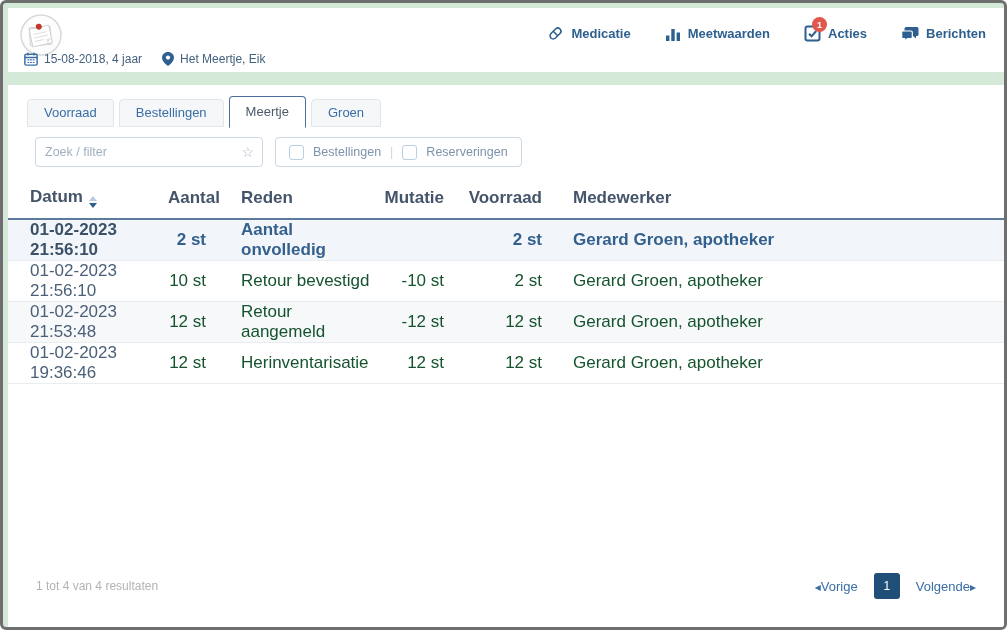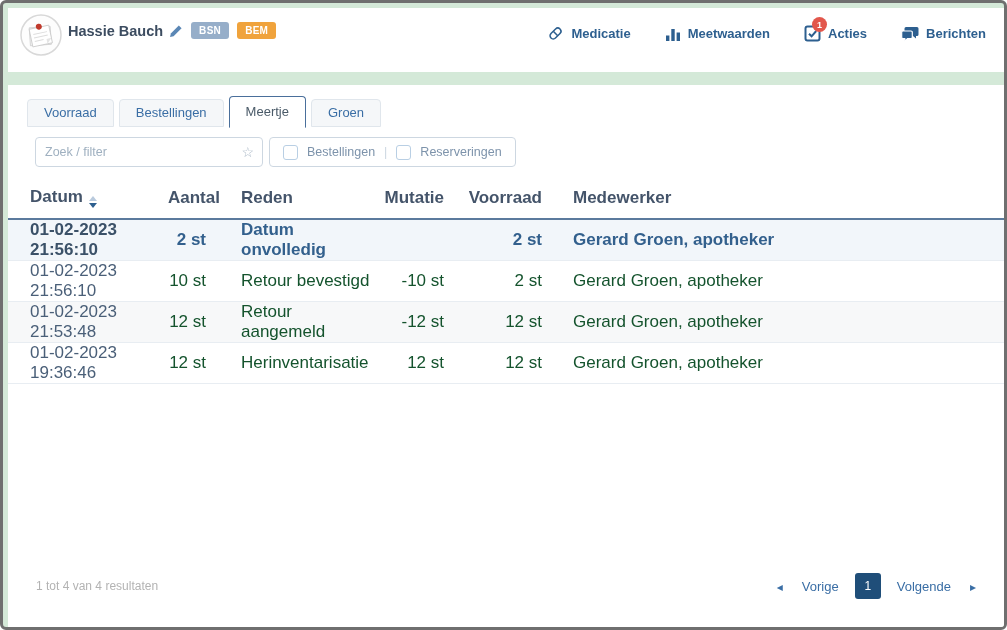--- a/index.html
+++ b/index.html
@@ -27,21 +27,21 @@
   .nav-item { display:flex; align-items:center; gap:7px; font-size:13px; font-weight:600; color:#2d5f8f; cursor:pointer; position:relative; }
   .nav-badge { position:absolute; top:-8px; left:8px; min-width:15px; height:15px; border-radius:8px;
     background:#e2574c; color:#fff; font-size:9px; font-weight:bold; display:flex; align-items:center; justify-content:center; padding:0 3px; }
   
   .content-card { flex:1; background:#fff; position:relative; overflow:hidden; }
   .tabs { display:flex; align-items:flex-end; padding:11px 0 0 19px; gap:5px; }
   .tab { font-size:13px; color:#3a6ea5; background:#f5f7f9; border:1px solid #e0e6ec;
     border-radius:4px 4px 0 0; padding:5px 16px 6px; cursor:pointer; }
   .tab.active { background:#fff; border:1px solid #4a6f9b; border-bottom-color:#fff;
     color:#4a5a68; padding:7px 16px 8px; margin-bottom:-1px; }
-  .filter-row { display:flex; align-items:center; gap:6px; padding:10px 0 0 27px; }
+  .filter-row { display:flex; align-items:center; gap:12px; padding:10px 0 0 27px; }
   .search-box { width:228px; height:30px; border:1px solid #cdd7e1; border-radius:4px;
     display:flex; align-items:center; padding:0 8px 0 9px; }
   .search-box input { flex:1; border:none; outline:none; font-size:12.5px; color:#44607e; background:transparent; font-family:"Liberation Sans",sans-serif; }
   .search-box input::placeholder { color:#9fb0c0; }
   .star-icon { color:#aab8c6; font-size:14px; line-height:1; cursor:pointer; }
   .star-icon::before { content:"☆"; }
   .checkbox-group { height:30px; border:1px solid #cdd7e1; border-radius:4px;
     display:flex; align-items:center; gap:9px; padding:0 13px; font-size:12.5px; color:#7d93ab; }
   .checkbox { width:15px; height:15px; border:1px solid #b9cfe4; border-radius:3px; background:#fff; cursor:pointer; flex:none; }
   .cb-label { cursor:pointer; }
@@ -67,21 +67,21 @@
   tr.striped { background:#f7f8f9; }
   tbody tr { cursor:pointer; }
   .sort-icon { display:inline-flex; flex-direction:column; gap:2px; margin-left:6px; vertical-align:1px; }
   .sort-icon .up { width:0; height:0; border-left:4px solid transparent; border-right:4px solid transparent; border-bottom:5px solid #b9cadd; }
   .sort-icon .down { width:0; height:0; border-left:4px solid transparent; border-right:4px solid transparent; border-top:5px solid #2d5f8f; }
   
   .table-footer { position:absolute; left:28px; right:28px; bottom:28px;
     display:flex; justify-content:space-between; align-items:center; }
   .results-count { font-size:12px; color:#b3b3b3; }
   .pagination { display:flex; align-items:center; gap:16px; font-size:13px; color:#3a6ea5; }
-  .page-link { cursor:pointer; display:flex; align-items:center; gap:19px; }
+  .page-link { cursor:pointer; display:flex; align-items:center; gap:0; }
   .arrow-left::before  { content:"◂"; font-size:12px; }
   .arrow-right::before { content:"▸"; font-size:12px; }
   .page-current { width:26px; height:26px; background:#1f4e79; color:#fff; border-radius:3px;
     display:flex; align-items:center; justify-content:center; font-size:12px; cursor:pointer; }
 </style>
 </head>
 <body>
 
 <div class="window">
 
@@ -92,31 +92,39 @@
         <g transform="rotate(-12 21 23)">
           <rect x="10" y="13" width="21" height="18" fill="#f2f2f2" stroke="#cfcfcf" stroke-width="0.8" transform="rotate(8 21 22)"></rect>
           <rect x="11" y="13" width="20" height="18" fill="#ffffff" stroke="#c9c9c9" stroke-width="0.8"></rect>
           <path d="M26 31 l5 -5 h-5 z" fill="#e4e4e4"></path>
           <circle cx="21" cy="12.5" r="3" fill="#c0392b"></circle>
           <path d="M14 19 h14 M14 22.5 h14 M14 26 h9" stroke="#dddddd" stroke-width="1"></path>
         </g>
       </svg>
     </div>
 
-    <div class="name-row">
-      <span class="patient-name">Hassie Bauch</span>
-      <span class="pencil">
+
+    <div class="info-row">
+      <span style="display:inline-flex;">
         <svg width="14" height="14" viewBox="0 0 16 16">
-            <path d="M11.2 1.6 l3.2 3.2 L5.2 14 l-4 .9 .9 -4 z" fill="#5b87b5"></path>
-          </svg>
+          <rect x="1" y="2.5" width="14" height="12.5" rx="1.5" fill="none" stroke="#3a6ea5" stroke-width="1.7"></rect>
+          <path d="M4.5 0.8 v3.2 M11.5 0.8 v3.2 M1 6.2 h14" stroke="#3a6ea5" stroke-width="1.7"></path>
+          <path d="M4 9 h2 M7 9 h2 M10 9 h2 M4 12 h2 M7 12 h2 M10 12 h2" stroke="#3a6ea5" stroke-width="1.4"></path>
+        </svg>
       </span>
-      <span class="badge badge-bsn">BSN</span>
-      <span class="badge badge-bem">BEM</span>
-    </div>
-
+      <span>15-08-2018, 4 jaar</span>
+      <span class="info-sep"></span>
+      <span style="display:inline-flex;">
+        <svg width="12" height="14" viewBox="0 0 12 14">
+            <path d="M6 0 C2.7 0 0 2.6 0 5.8 0 10 6 14 6 14 S12 10 12 5.8 C12 2.6 9.3 0 6 0z" fill="#2d5f8f"></path>
+            <circle cx="6" cy="5.6" r="2.1" fill="#fff"></circle>
+          </svg>
+      </span>
+      <span>Het Meertje, Eik</span>
+    </div>
 
     <div class="nav">
       <div class="nav-item">
         <span style="display:inline-flex;">
           <svg width="17" height="17" viewBox="0 0 20 20">
             <g transform="rotate(-45 10 10)">
               <rect x="2.5" y="6.3" width="15" height="7.4" rx="3.7" fill="none" stroke="#2d5f8f" stroke-width="1.8"></rect>
               <path d="M10 6.3 v7.4" stroke="#2d5f8f" stroke-width="1.8"></path>
             </g>
           </svg>
@@ -191,21 +199,21 @@
           <th>Reden</th>
           <th class="num">Mutatie</th>
           <th class="num">Voorraad</th>
           <th>Medewerker</th>
         </tr>
       </thead>
       <tbody>
         <tr class="selected">
           <td class="datum">01-02-2023 21:56:10</td>
           <td class="val num">2 st</td>
-          <td class="val">Datum onvolledig</td>
+          <td class="val">Aantal onvolledig</td>
           <td class="val num"></td>
           <td class="val num">2 st</td>
           <td class="val">Gerard Groen, apotheker</td>
         </tr>
         <tr>
           <td class="datum">01-02-2023 21:56:10</td>
           <td class="val num">10 st</td>
           <td class="val">Retour bevestigd</td>
           <td class="val num">-10 st</td>
           <td class="val num">2 st</td>

